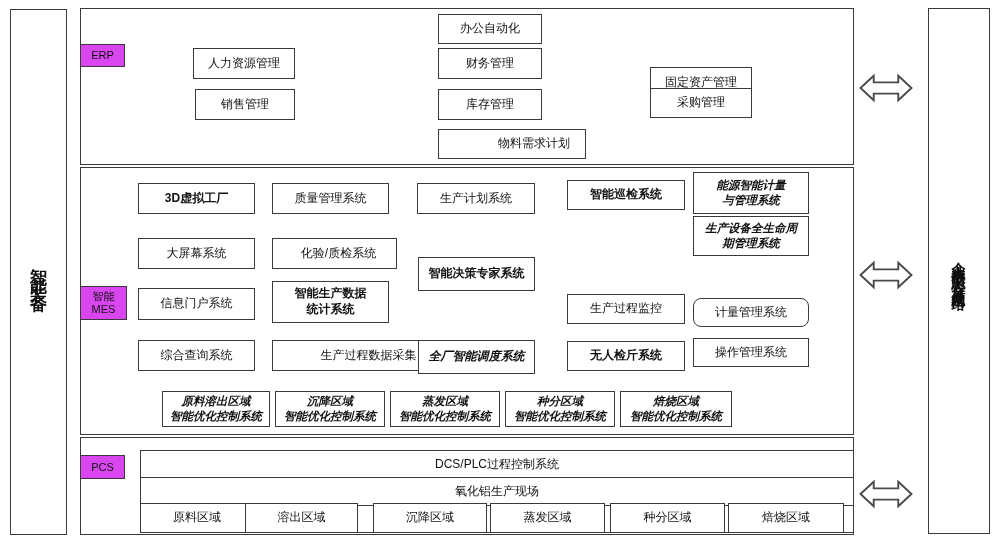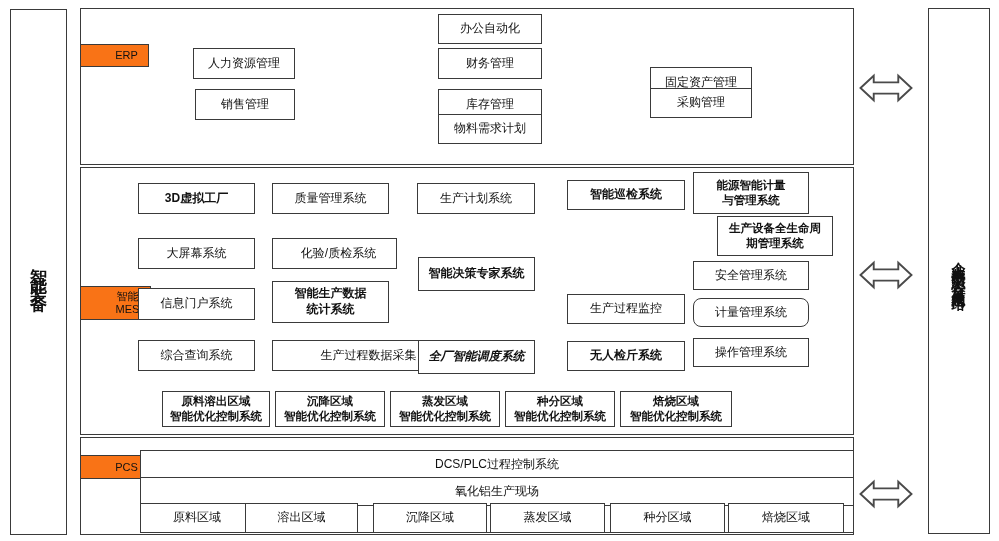--- a/index.html
+++ b/index.html
@@ -8,31 +8,31 @@
     font-family:"Liberation Sans","DejaVu Sans",sans-serif; color:#111;
     overflow:hidden;
   }
   .section { position:absolute; border:1.5px solid #3a3a3a; background:#fff; }
   .vpanel {
     position:absolute; border:1.6px solid #3a3a3a; background:#fff;
     display:flex; align-items:center; justify-content:center;
   }
   .vtext { writing-mode:vertical-rl; white-space:nowrap; }
   .tag {
-    position:absolute; border:1.5px solid #3a3a3a; background:#f97316;
+    position:absolute; border:1.5px solid #3a3a3a; background:#d946ef;
     display:flex; align-items:center; justify-content:center;
-    font-size:11px; line-height:1.15; text-align:center; white-space:pre-line;padding-left:24px;
+    font-size:11px; line-height:1.15; text-align:center; white-space:pre-line;
   }
   .node {
     position:absolute; border:1.6px solid #3a3a3a; background:#fff;
     display:flex; align-items:center; justify-content:center;
     text-align:center; font-size:12px; line-height:1.3; white-space:pre-line;
   }
   .bold { font-weight:700; }
-  .sm { font-size:11.5px; }
+  .sm { font-size:11.5px;font-style:italic; }
   .arrow { position:absolute; width:58px; height:34px; }
 </style>
 </head>
 <body>
 
 <div class="stage">
 
   <div class="vpanel" style="left:10px; top:9px; width:55px; height:524px;">
     <div class="vtext" style="font-size:17px; font-weight:700; letter-spacing:9px;">智能装备</div>
   </div>
@@ -50,21 +50,21 @@
 MES</div>
   <div class="tag" style="left:80px; top:455px; width:43px; height:22px;">PCS</div>
 
   <div class="node" style="left:438px; top:14px; width:102px; height:28px;">办公自动化</div>
   <div class="node" style="left:193px; top:48px; width:100px; height:29px;">人力资源管理</div>
   <div class="node" style="left:438px; top:48px; width:102px; height:29px;">财务管理</div>
   <div class="node" style="left:650px; top:35px; width:100px; height:29px;margin-top:32px;">固定资产管理</div>
   <div class="node" style="left:195px; top:89px; width:98px; height:29px;">销售管理</div>
   <div class="node" style="left:438px; top:89px; width:102px; height:29px;">库存管理</div>
   <div class="node" style="left:650px; top:88px; width:100px; height:28px;">采购管理</div>
-  <div class="node" style="left:438px; top:114px; width:102px; height:28px;">物料需求计划</div>
+  <div class="node" style="left:438px; top:129px; width:102px; height:28px;padding-left:44px;">物料需求计划</div>
 
   <div class="node bold" style="left:138px; top:183px; width:115px; height:29px;">3D虚拟工厂</div>
   <div class="node" style="left:138px; top:238px; width:115px; height:29px;">大屏幕系统</div>
   <div class="node" style="left:138px; top:288px; width:115px; height:30px;">信息门户系统</div>
   <div class="node" style="left:138px; top:340px; width:115px; height:29px;">综合查询系统</div>
 
   <div class="node" style="left:272px; top:183px; width:115px; height:29px;">质量管理系统</div>
   <div class="node" style="left:272px; top:238px; width:115px; height:29px;padding-left:8px;">化验/质检系统</div>
   <div class="node bold" style="left:272px; top:281px; width:115px; height:40px;">智能生产数据
 统计系统</div>
@@ -73,23 +73,22 @@
   <div class="node" style="left:417px; top:183px; width:116px; height:29px;">生产计划系统</div>
   <div class="node bold" style="left:418px; top:257px; width:115px; height:32px;">智能决策专家系统</div>
   <div class="node bold" style="left:418px; top:340px; width:115px; height:32px;font-style:italic;">全厂智能调度系统</div>
 
   <div class="node bold" style="left:567px; top:180px; width:116px; height:28px;">智能巡检系统</div>
   <div class="node" style="left:567px; top:294px; width:116px; height:28px;">生产过程监控</div>
   <div class="node bold" style="left:567px; top:341px; width:116px; height:28px;">无人检斤系统</div>
 
   <div class="node bold sm" style="left:693px; top:172px; width:114px; height:40px;">能源智能计量
 与管理系统</div>
-  <div class="node bold sm" style="left:693px; top:216px; width:114px; height:38px;margin-left:24px;">生产设备全生命周
+  <div class="node bold sm" style="left:693px; top:216px; width:114px; height:38px;">生产设备全生命周
 期管理系统</div>
-  <div class="node" style="left:693px; top:261px; width:114px; height:27px;">安全管理系统</div>
   <div class="node" style="left:693px; top:298px; width:114px; height:27px;border-radius:8px;">计量管理系统</div>
   <div class="node" style="left:693px; top:338px; width:114px; height:27px;">操作管理系统</div>
 
   <div class="node bold sm" style="left:162px; top:391px; width:106px; height:34px;">原料溶出区域
 智能优化控制系统</div>
   <div class="node bold sm" style="left:275px; top:391px; width:108px; height:34px;">沉降区域
 智能优化控制系统</div>
   <div class="node bold sm" style="left:390px; top:391px; width:108px; height:34px;">蒸发区域
 智能优化控制系统</div>
   <div class="node bold sm" style="left:505px; top:391px; width:108px; height:34px;">种分区域

